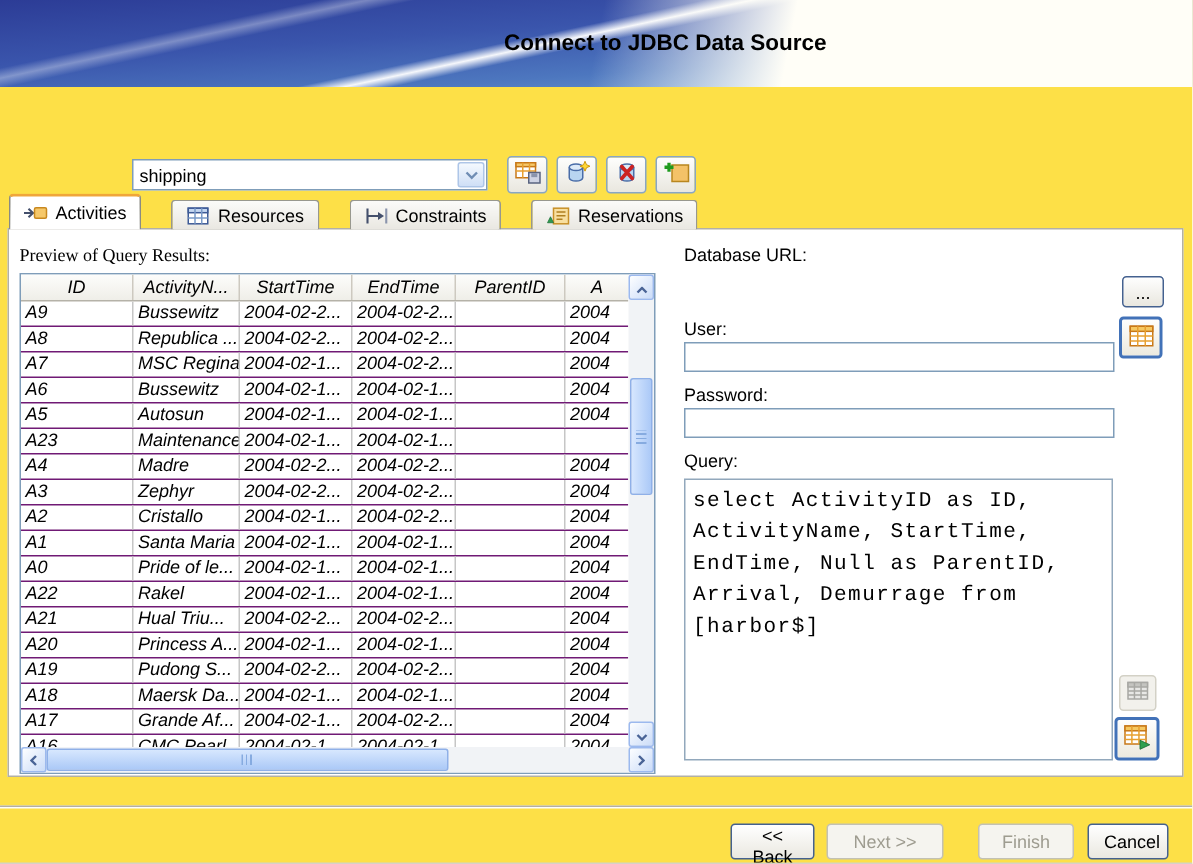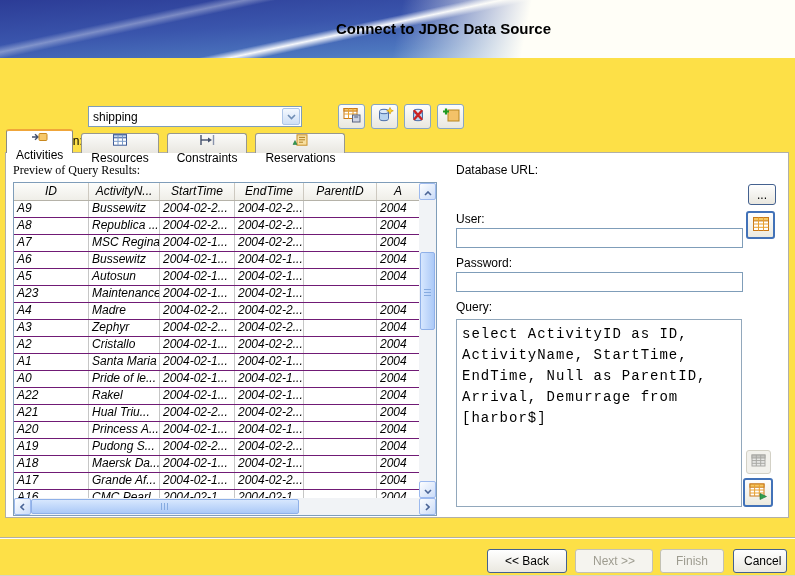--- a/index.html
+++ b/index.html
@@ -21,42 +21,42 @@
   }
   .banner-title {
     position:absolute; left:336px; top:20px;
     font-size:15px; font-weight:bold; color:#000; white-space:nowrap;
   }
   .desc { position:absolute; left:8px; top:62px; width:782px; font-size:12px; }
 
   
   .config-label { position:absolute; left:8px; top:110px;margin-top:24px; }
   .combo {
-    position:absolute; left:88px; top:106px; width:214px; height:21px;
+    position:absolute; left:88px; top:106px; width:237px; height:21px;
     border:1px solid #7f9db9; background:#fff; display:flex; align-items:center;
   }
   .combo-value { flex:1; padding-left:4px; overflow:hidden; white-space:nowrap; }
   .combo-arrow {
     width:18px; height:17px; margin:1px; border:1px solid #aec6e8; border-radius:2px;
     background:linear-gradient(180deg,#f4f9fe,#cfdff6);
     display:flex; align-items:center; justify-content:center;
   }
   .toolbar { position:absolute; left:338px; top:104px; display:flex; gap:6px; }
   .icon-btn {
     width:27px; height:25px; border:1px solid #88a6c4; border-radius:3px;
     background:linear-gradient(180deg,#fefefd,#e9e7df);
     display:flex; align-items:center; justify-content:center; padding:0; cursor:pointer;
   }
 
   
   .tabs { position:absolute; left:6px; top:129px; height:24px; display:flex; align-items:flex-end; z-index:3; }
   .tab {
-    height:20px; padding:0 9px; margin-right:8px; display:flex; align-items:center; gap:5px;
+    height:20px; padding:0 9px; margin-right:20px; display:flex; align-items:center; gap:5px;
     border:1px solid #98988e; border-bottom:none; border-radius:3px 3px 0 0;
-    background:linear-gradient(#fbfbf9,#e9e7e1); font-size:12px; cursor:pointer; white-space:nowrap;flex-direction:column;
+    background:linear-gradient(#fbfbf9,#e9e7e1); font-size:12px; cursor:pointer; white-space:nowrap;
   }
   .tab.active {
     height:24px; background:#fff; border-top:2px solid #f0a63a; border-color:#8b8b82;
     border-top-color:#f0a63a; position:relative; z-index:4;
   }
   .tab .ticon { display:flex; align-items:center; }
 
   
   .frame {
     position:absolute; left:5px; top:152px; width:784px; height:366px;
@@ -144,22 +144,22 @@
 
   
   .separator { position:absolute; left:0; top:537px; width:795px; height:2px;
     border-top:1px solid #b3afa4; background:#fdfdfc; }
   .footer { position:absolute; left:487px; top:549px; display:flex; }
   .fbtn {
     height:24px; border:1px solid #44618f; border-radius:3px;
     background:linear-gradient(#ffffff,#eae8e0); font-family:"Liberation Sans",sans-serif;
     font-size:12px; color:#000; cursor:pointer; padding:0 10px;
   }
-  .fbtn.back { width:80px; margin-right:8px; }
-  .fbtn.next { width:78px; margin-right:7px; }
+  .fbtn.back { width:56px; margin-right:8px; }
+  .fbtn.next { width:78px; margin-right:23px; }
   .fbtn.finish { width:64px; margin-right:9px; }
   .fbtn.cancel { width:54px; }
   .fbtn:disabled { border-color:#c3c1b3; color:#9e9c90; background:#f5f4ef; cursor:default; }
 </style>
 </head>
 <body>
 
 <div id="app">
 
   <div class="banner">

